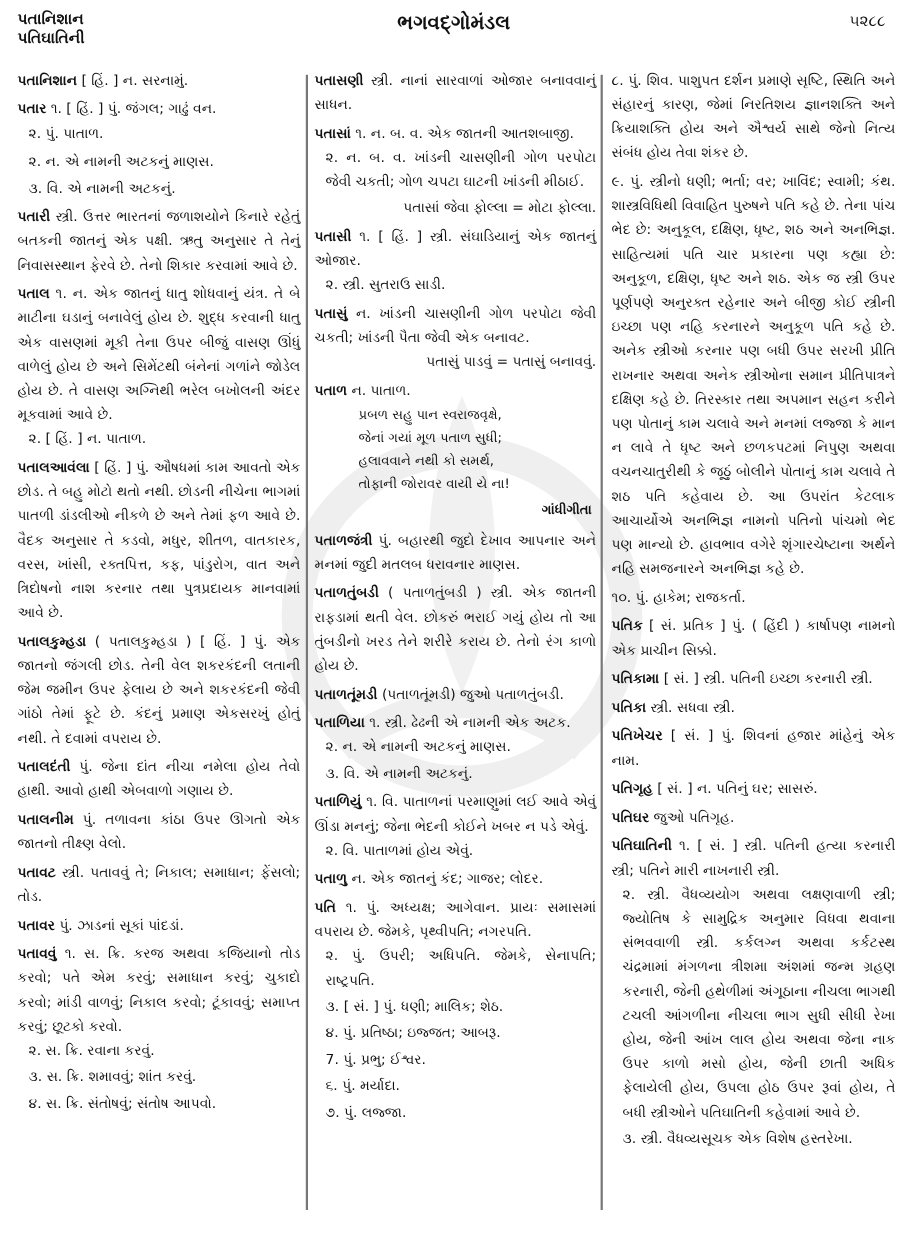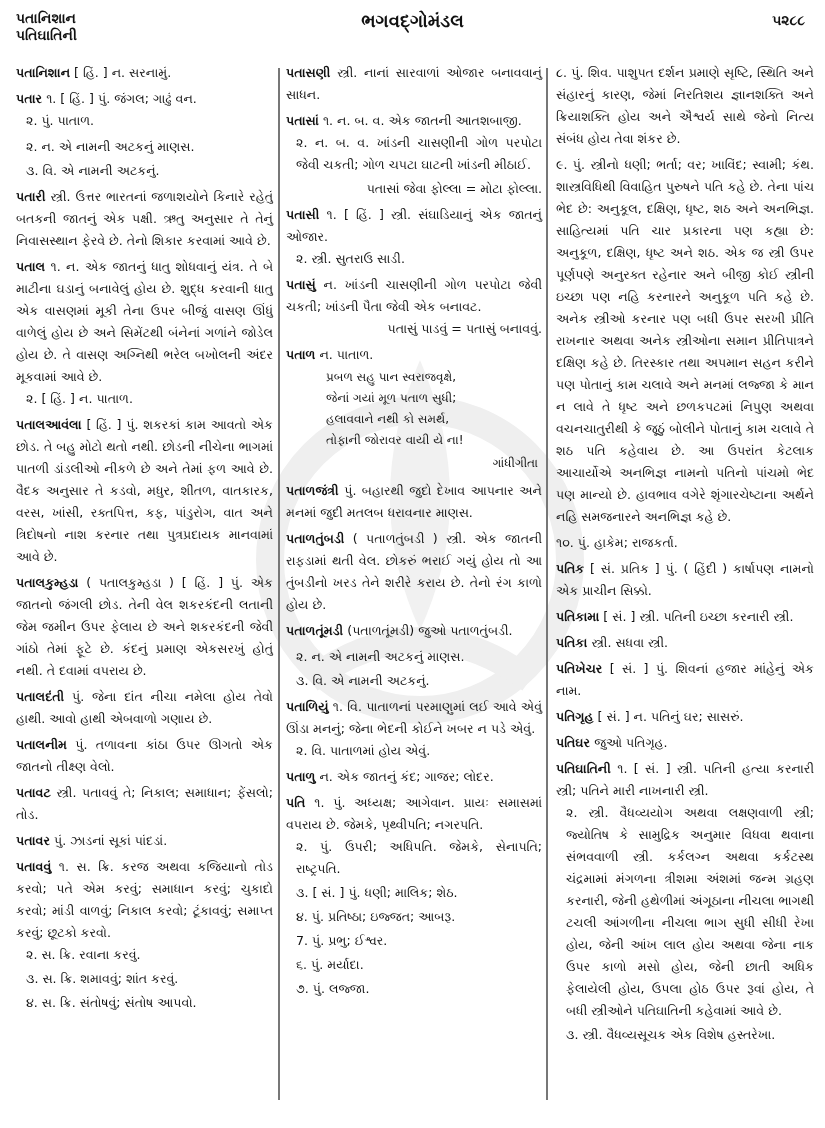--- a/index.html
+++ b/index.html
@@ -6,33 +6,33 @@
   body {
     width: 825px; height: 1128px; position: relative; overflow: hidden;
     font-family: "DejaVu Sans", sans-serif; color: #111;
   }
   .watermark {
     position: absolute; left: 250px; top: 300px; width: 340px; height: 520px;
     pointer-events: none;
   }
   .hdr-left { position: absolute; left: 16px; top: 10px; font-size: 14px; font-weight: bold; line-height: 17px; }
   .hdr-center { position: absolute; left: 0; right: 0; top: 10px; text-align: center; font-size: 18px; font-weight: bold; }
-  .hdr-right { position: absolute; right: 20px; top: 12px; font-size: 14px; font-weight: bold; }
+  .hdr-right { position: absolute; right: 20px; top: 12px; font-size: 14px; font-weight: normal; }
   .col { position: absolute; top: 62px; font-size: 12.6px; line-height: 22px; }
   .col1 { left: 16px; width: 257px; }
   .col2 { left: 286px; width: 256px; }
   .col3 { left: 556px; width: 258px; }
   .divider { position: absolute; top: 68px; height: 1032px; width: 1.5px; background: #777; }
   .d1 { left: 278px; } .d2 { left: 546px; }
   .entry { margin: 0 0 4px 0; text-align: justify; }
   .entry .hw { font-weight: bold; }
   .sub { padding-left: 10px; margin: 0 0 2px 0; text-align: justify; }
   .entry p { margin: 0; }
   .verse { padding-left: 40px; font-size: 12px; line-height: 19px; margin: 2px 0; }
-  .attrib { text-align: right; font-size: 12px; margin: 2px 4px 6px 0; }
+  .attrib { text-align: right; font-size: 12px; margin: 2px 4px 6px 0; font-weight: bold; }
   .center-line { text-align: right; }
 </style>
 </head>
 <body>
 
 <svg class="watermark" viewBox="0 0 340 520">
   <circle cx="170" cy="260" r="150" fill="none" stroke="#efefef" stroke-width="28"></circle>
   <path d="M170 60 Q230 200 170 330 Q110 200 170 60 Z" fill="#f1f1f1"></path>
   <path d="M60 380 Q170 300 280 380" fill="none" stroke="#efefef" stroke-width="26"></path>
 </svg>
@@ -60,21 +60,21 @@
       <div class="sub">૩. વિ. એ નામની અટકનું.</div>
     </div>
     <div class="entry">
       <p><span class="hw">પતારી</span> <span>સ્ત્રી. ઉત્તર ભારતનાં જળાશયોને કિનારે રહેતું બતકની જાતનું એક પક્ષી. ઋતુ અનુસાર તે તેનું નિવાસસ્થાન ફેરવે છે. તેનો શિકાર કરવામાં આવે છે.</span></p>
     </div>
     <div class="entry">
       <p><span class="hw">પતાલ</span> <span>૧. ન. એક જાતનું ધાતુ શોધવાનું યંત્ર. તે બે માટીના ઘડાનું બનાવેલું હોય છે. શુદ્ધ કરવાની ધાતુ એક વાસણમાં મૂકી તેના ઉપર બીજું વાસણ ઊંધું વાળેલું હોય છે અને સિમેંટથી બંનેનાં ગળાંને જોડેલ હોય છે. તે વાસણ અગ્નિથી ભરેલ બખોલની અંદર મૂકવામાં આવે છે.</span></p>
       <div class="sub">૨. [ હિં. ] ન. પાતાળ.</div>
     </div>
     <div class="entry">
-      <p><span class="hw">પતાલઆવંલા</span> <span>[ હિં. ] પું. શકરકાં કામ આવતો એક છોડ. તે બહુ મોટો થતો નથી. છોડની નીચેના ભાગમાં પાતળી ડાંડલીઓ નીકળે છે અને તેમાં ફળ આવે છે. વૈદક અનુસાર તે કડવો, મધુર, શીતળ, વાતકારક, વરસ, ખાંસી, રક્તપિત્ત, કફ, પાંડુરોગ, વાત અને ત્રિદોષનો નાશ કરનાર તથા પુત્રપ્રદાયક માનવામાં આવે છે.</span></p>
+      <p><span class="hw">પતાલઆવંલા</span> <span>[ હિં. ] પું. ઔષધમાં કામ આવતો એક છોડ. તે બહુ મોટો થતો નથી. છોડની નીચેના ભાગમાં પાતળી ડાંડલીઓ નીકળે છે અને તેમાં ફળ આવે છે. વૈદક અનુસાર તે કડવો, મધુર, શીતળ, વાતકારક, વરસ, ખાંસી, રક્તપિત્ત, કફ, પાંડુરોગ, વાત અને ત્રિદોષનો નાશ કરનાર તથા પુત્રપ્રદાયક માનવામાં આવે છે.</span></p>
     </div>
     <div class="entry">
       <p><span class="hw">પતાલકુમ્હડા</span> <span>( પતાલકુમ્હડા ) [ હિં. ] પું. એક જાતનો જંગલી છોડ. તેની વેલ શકરકંદની લતાની જેમ જમીન ઉપર ફેલાય છે અને શકરકંદની જેવી ગાંઠો તેમાં ફૂટે છે. કંદનું પ્રમાણ એકસરખું હોતું નથી. તે દવામાં વપરાય છે.</span></p>
     </div>
     <div class="entry">
       <p><span class="hw">પતાલદંતી</span> <span>પું. જેના દાંત નીચા નમેલા હોય તેવો હાથી. આવો હાથી એબવાળો ગણાય છે.</span></p>
     </div>
     <div class="entry">
       <p><span class="hw">પતાલનીમ</span> <span>પું. તળાવના કાંઠા ઉપર ઊગતો એક જાતનો તીક્ષ્ણ વેલો.</span></p>
     </div>
@@ -119,20 +119,21 @@
     <div class="entry">
       <p><span class="hw">પતાળજંત્રી</span> <span>પું. બહારથી જુદો દેખાવ આપનાર અને મનમાં જુદી મતલબ ધરાવનાર માણસ.</span></p>
     </div>
     <div class="entry">
       <p><span class="hw">પતાળતુંબડી</span> <span>( પતાળતુંબડી ) સ્ત્રી. એક જાતની રાફડામાં થતી વેલ. છોકરું ભરાઈ ગયું હોય તો આ તુંબડીનો ખરડ તેને શરીરે કરાય છે. તેનો રંગ કાળો હોય છે.</span></p>
     </div>
     <div class="entry">
       <p><span class="hw">પતાળતૂંમડી</span> <span>(પતાળતૂંમડી) જુઓ પતાળતુંબડી.</span></p>
     </div>
     <div class="entry">
+      <p><span class="hw">પતાળિયા</span> <span>૧. સ્ત્રી. ઢેઢની એ નામની એક અટક.</span></p>
       <div class="sub">૨. ન. એ નામની અટકનું માણસ.</div>
       <div class="sub">૩. વિ. એ નામની અટકનું.</div>
     </div>
     <div class="entry">
       <p><span class="hw">પતાળિયું</span> <span>૧. વિ. પાતાળનાં પરમાણુમાં લઈ આવે એવું ઊંડા મનનું; જેના ભેદની કોઈને ખબર ન પડે એવું.</span></p>
       <div class="sub">૨. વિ. પાતાળમાં હોય એવું.</div>
     </div>
     <div class="entry">
       <p><span class="hw">પતાળુ</span> <span>ન. એક જાતનું કંદ; ગાજર; લોદર.</span></p>
     </div>

